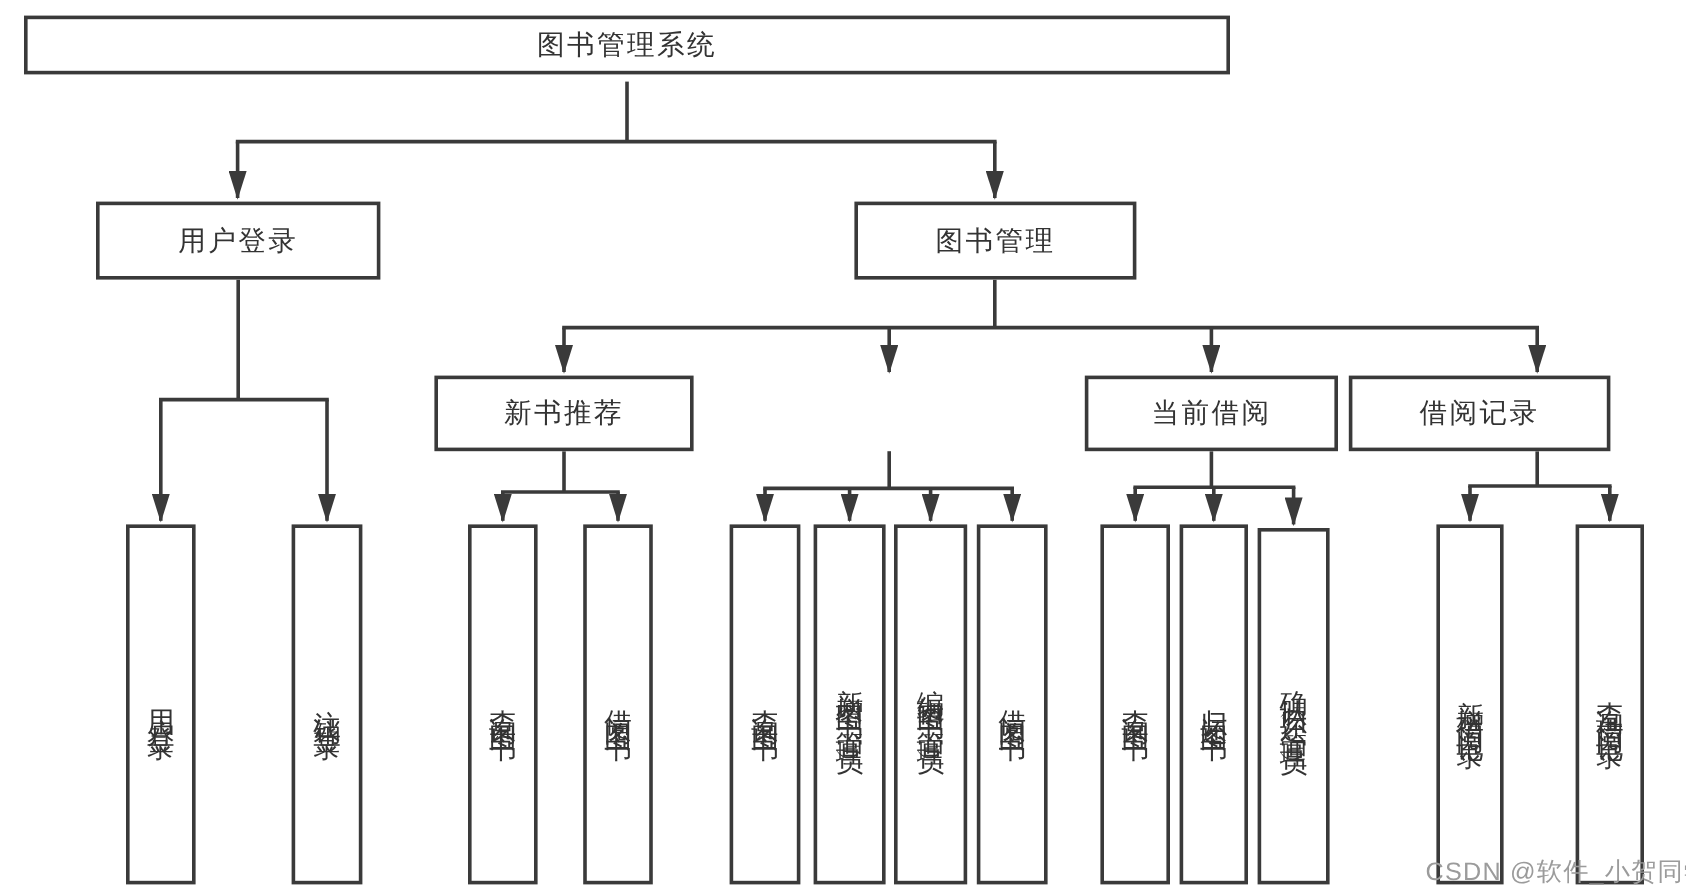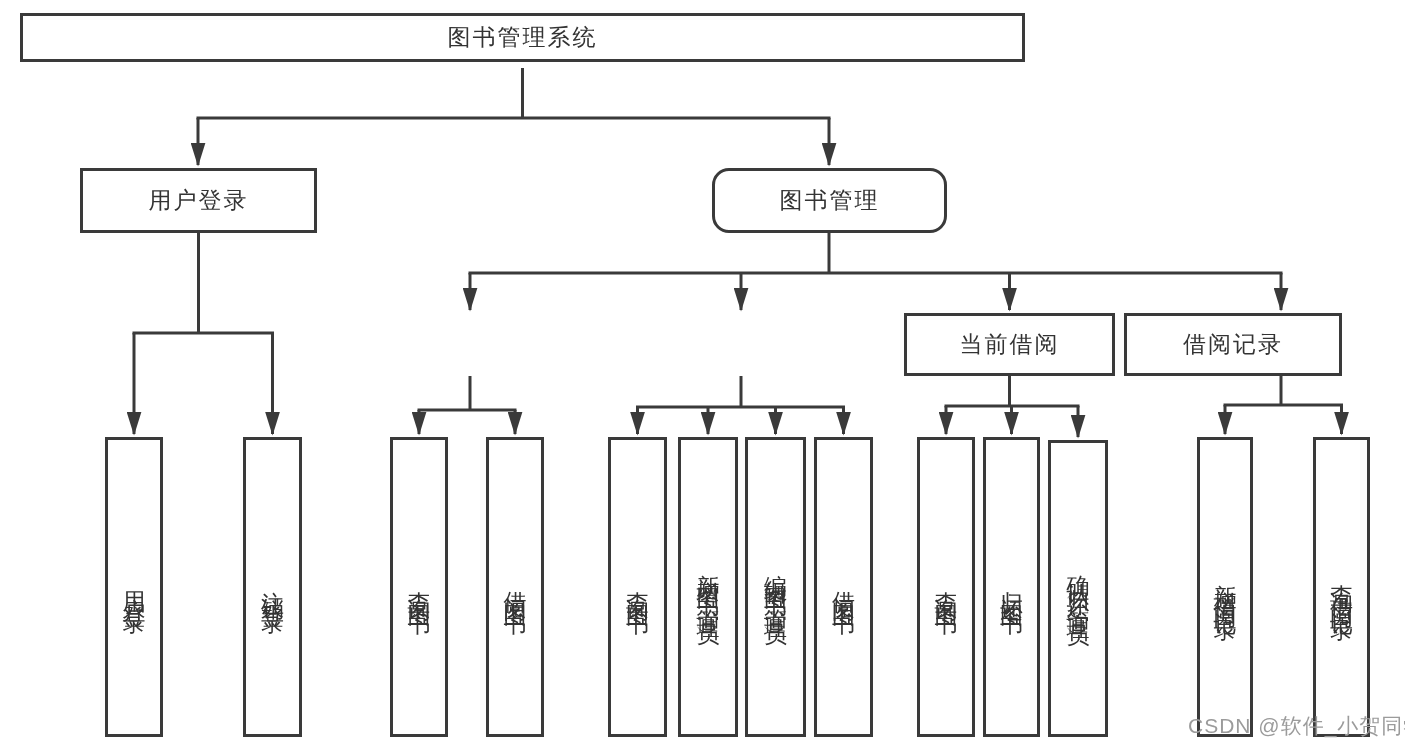--- a/index.html
+++ b/index.html
@@ -109,24 +109,27 @@
     </g>
   </svg>
 
   <div class="node h" style="left:20px; top:13px; width:1005px; height:49px;">
     <span>图书管理系统</span>
   </div>
 
   <div class="node h" style="left:80px; top:168px; width:237px; height:65px;">
     <span>用户登录</span>
   </div>
-  <div class="node h" style="left:712px; top:168px; width:235px; height:65px;border-radius:17px;">
+  <div class="node h" style="left:712px; top:168px; width:235px; height:65px;">
     <span>图书管理</span>
   </div>
 
+  <div class="node h" style="left:362px; top:313px; width:216px; height:63px;">
+    <span>新书推荐</span>
+  </div>
   <div class="node h" style="left:904px; top:313px; width:211px; height:63px;">
     <span>当前借阅</span>
   </div>
   <div class="node h" style="left:1124px; top:313px; width:218px; height:63px;">
     <span>借阅记录</span>
   </div>
 
   <div class="node v" style="left:105px; top:437px; width:58px; height:300px;">
     <span>用户登录</span>
   </div>

